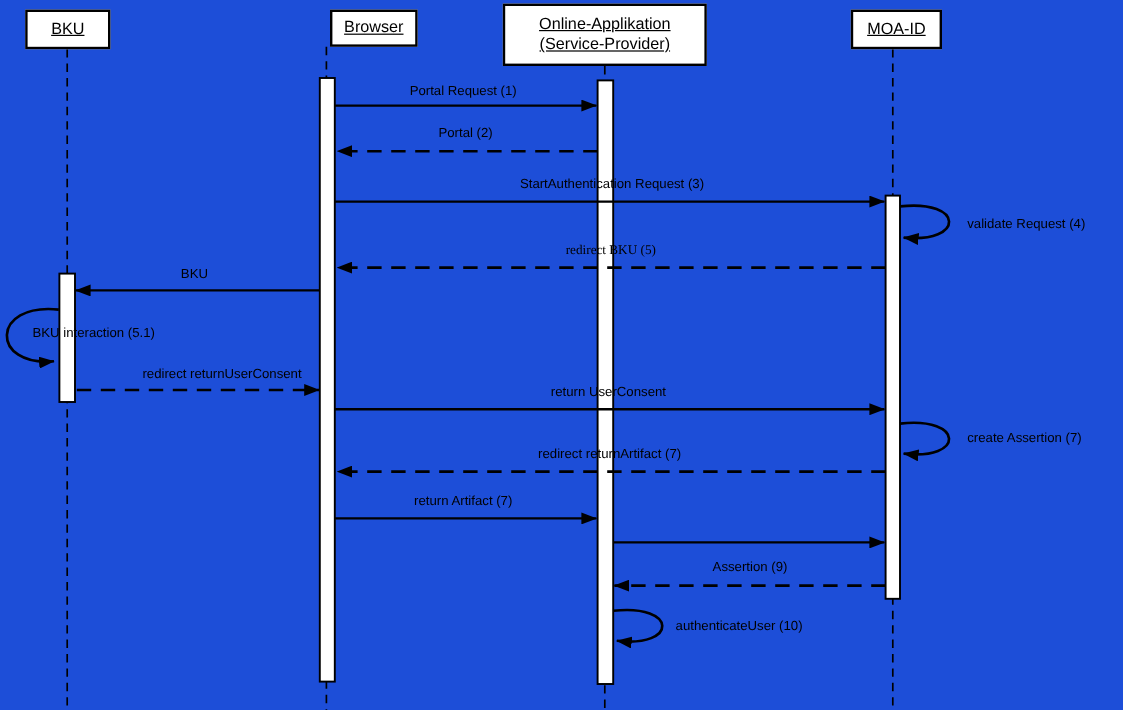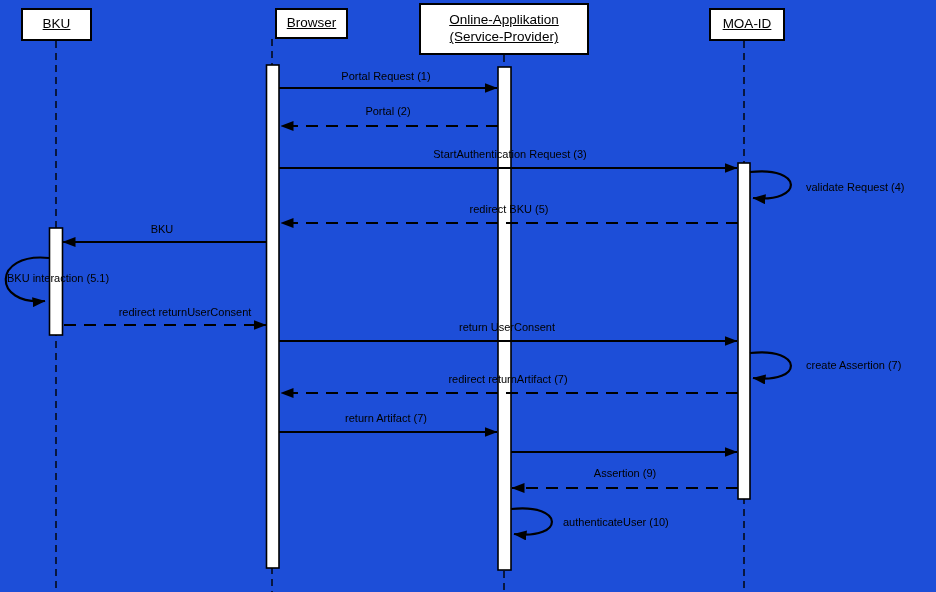--- a/index.html
+++ b/index.html
@@ -83,23 +83,23 @@
     <span>Online-Applikation (Service-Provider)</span>
   </div>
   <div class="actor" style="left:709px;top:8px;width:76px;height:33px;">
     <span>MOA-ID</span>
   </div>
 
   <div class="msg centered" style="left:386px;top:68px;">Portal Request (1)</div>
   <div class="msg centered" style="left:388px;top:103px;">Portal (2)</div>
   <div class="msg centered" style="left:510px;top:146px;">StartAuthentication Request (3)</div>
   <div class="msg" style="left:806px;top:179px;">validate Request (4)</div>
-  <div class="msg centered" style="left:509px;top:201px;">redirect BKU (5)</div>
+  <div class="msg centered" style="left:509px;top:201px;font-family:Liberation Serif, serif;">redirect BKU (5)</div>
   <div class="msg centered" style="left:162px;top:221px;">BKU</div>
-  <div class="msg" style="left:7px;top:270px;">BKU interaction (5.1)</div>
+  <div class="msg" style="left:7px;top:270px;padding-left:20px;">BKU interaction (5.1)</div>
   <div class="msg centered" style="left:163px;top:304px;padding-left:44px;">redirect returnUserConsent</div>
   <div class="msg centered" style="left:507px;top:319px;">return UserConsent</div>
   <div class="msg" style="left:806px;top:357px;">create Assertion (7)</div>
   <div class="msg centered" style="left:508px;top:371px;">redirect returnArtifact (7)</div>
   <div class="msg centered" style="left:386px;top:410px;">return Artifact (7)</div>
   <div class="msg centered" style="left:625px;top:465px;">Assertion (9)</div>
   <div class="msg" style="left:563px;top:514px;">authenticateUser (10)</div>
 
 </div>
 

